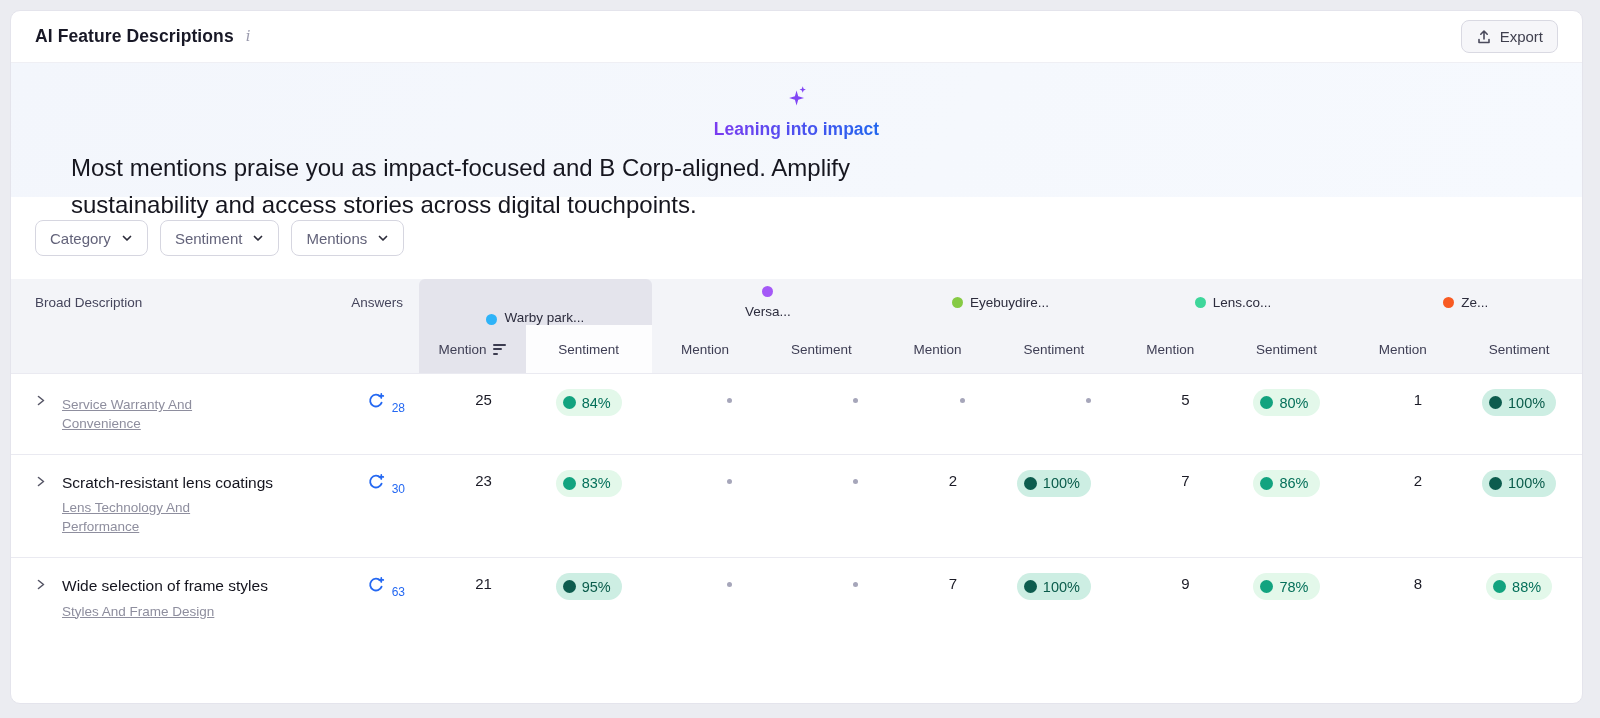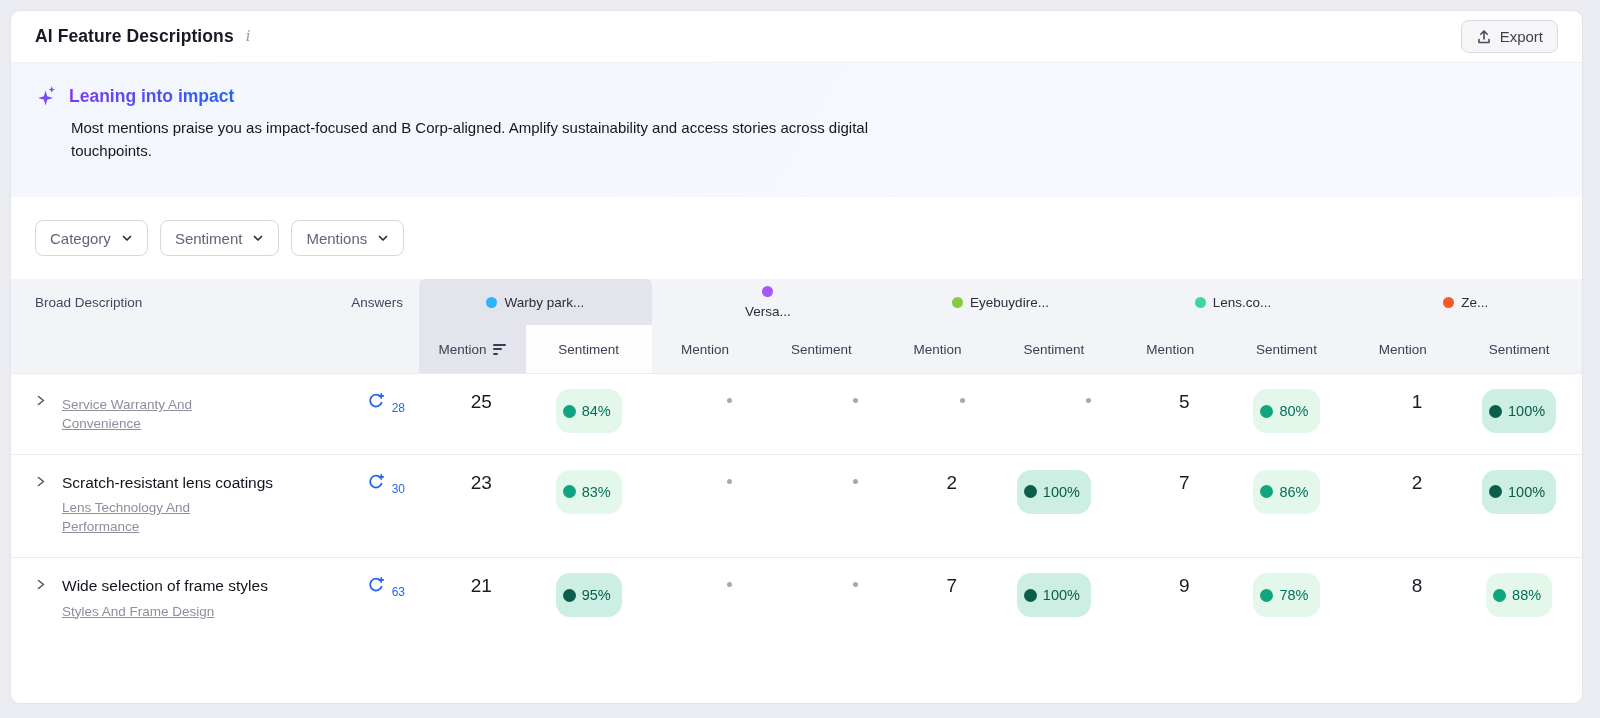--- a/index.html
+++ b/index.html
@@ -34,29 +34,29 @@
     display: inline-flex; align-items: center; gap: 8px;
     background: #f6f6f9; border: 1px solid #d9d9e2; border-radius: 8px;
     padding: 7px 14px; font-family: inherit; font-size: 15px; color: #3f3f4e; cursor: pointer;
   }
 
   
   .banner {
     background: linear-gradient(120deg, #f3f6fc 0%, #f5f8fd 60%, #f6f9fe 100%);
     padding: 22px 24px 24px 24px; height: 134px;
   }
-  .banner-head { display: flex; align-items: center; gap: 12px; }
+  .banner-head { display: flex; align-items: center; gap: 12px; flex-direction: column; }
   .banner-head h2 {
     font-size: 17.5px; font-weight: 700;
     background: linear-gradient(90deg, #7b3bf0, #2166ee);
     -webkit-background-clip: text; background-clip: text; color: transparent;
   }
   .banner p {
     margin: 9px 0 0 36px; width: 836px;
-    font-size: 15px; line-height: 1.55; color: #16161f;
+    font-size: 24px; line-height: 1.55; color: #16161f;
   }
 
   
   .filters { padding: 23px 24px; display: flex; gap: 12px; height: 82px; background: #fff; }
   .chip {
     display: inline-flex; align-items: center; gap: 10px;
     background: #fff; border: 1px solid #d6d6e0; border-radius: 8px;
     padding: 8px 14px; font-family: inherit; font-size: 15px; color: #63637a; cursor: pointer;
   }
 
@@ -69,21 +69,21 @@
     grid-template-rows: 46px 48px;
     background: #f3f4f8;
     font-size: 13.5px; color: #45455c;
   }
   .h-desc { grid-row: 1 / 3; grid-column: 1; padding: 16px 0 0 24px; }
   .h-answers { grid-row: 1 / 3; grid-column: 2; padding: 16px 16px 0 0; text-align: right; }
   .group {
     grid-row: 1; display: flex; align-items: center; justify-content: center; gap: 7px;
     color: #2c2c3d; cursor: pointer; border-radius: 6px 6px 0 0;
   }
-  .group.sel { background: var(--sel-bg); }
+  .group.sel { background: var(--sel-bg); align-items: flex-end; }
   .dot { width: 11px; height: 11px; border-radius: 50%; flex: 0 0 auto; }
   .sub {
     grid-row: 2; display: flex; align-items: center; justify-content: center; gap: 7px;
     color: #3e3e54; cursor: pointer;
   }
   .sub.sel { background: var(--sel-bg); }
   .sub.white { background: #fdfdfe; }
   .sort { display: inline-flex; flex-direction: column; align-items: flex-start; gap: 2.5px; }
   .sort i { display: block; height: 2px; background: #3c3c50; border-radius: 1px; }
   .sort i:nth-child(1) { width: 13px; }
@@ -92,27 +92,27 @@
 
   .trow { border-top: 1px solid #eaeaf1; background: #fff; }
   .cell { display: flex; align-items: flex-start; }
   .cell.desc { padding: 17px 0 20px 22px; gap: 14px; }
   .exp { margin-top: 2px; cursor: pointer; display: inline-flex; }
   .rtitle { font-size: 15.5px; line-height: 1.45; color: #14141e; max-width: 212px; }
   .rcat { margin-top: 5px; font-size: 13.5px; line-height: 1.4; color: #8e8e9e; max-width: 205px; text-decoration: underline; }
   .cell.answers { justify-content: flex-end; padding: 18px 14px 0 0; gap: 7px; cursor: pointer; }
   .acount { font-size: 12px; font-weight: 400; color: var(--blue); margin-top: 9px; }
   .cell.mention { justify-content: flex-end; padding: 17px 34px 0 0; }
-  .mval { font-size: 19px; color: #1b1b26; }
+  .mval { font-size: 15px; color: #1b1b26; }
   .cell.sentiment { justify-content: center; padding: 15px 0 0 0; }
   .cell.empty { justify-content: flex-end; padding-right: 26px; padding-top: 24px; }
   .edot { width: 5px; height: 5px; border-radius: 50%; background: #a6a6ba; display: inline-block; }
   .badge {
     display: inline-flex; align-items: center; gap: 6px;
-    height: 44px; padding: 0 11px 0 7px; border-radius: 14px; font-size: 14.5px;
+    height: 27px; padding: 0 11px 0 7px; border-radius: 14px; font-size: 14.5px;
   }
   .bdot { width: 13px; height: 13px; border-radius: 50%; }
   .badge.mid { background: var(--smid-bg); color: var(--smid-text); }
   .badge.mid .bdot { background: var(--smid-dot); }
   .badge.high { background: var(--shigh-bg); color: var(--shigh-text); }
   .badge.high .bdot { background: var(--shigh-dot); }
 
   svg { display: block; }
 </style>
 </head>

